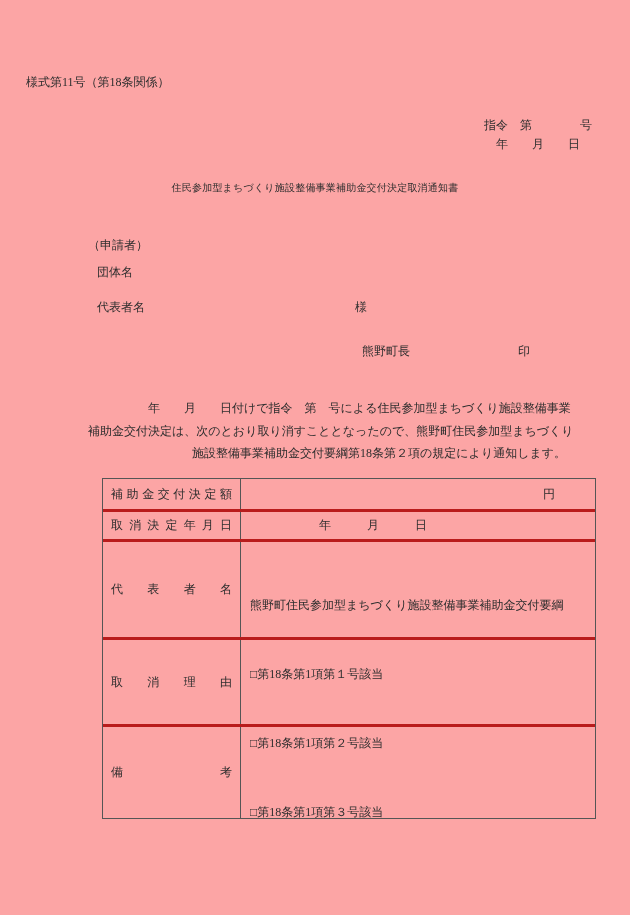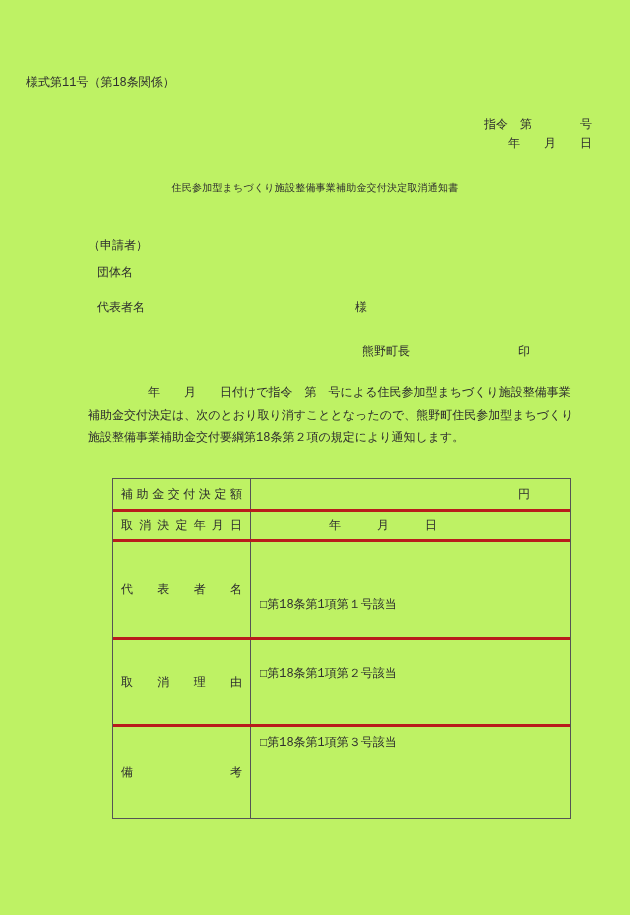--- a/index.html
+++ b/index.html
@@ -5,35 +5,35 @@
   html, body {
     margin: 0;
     padding: 0;
     background: #e8e8e8;
   }
   .page {
     position: relative;
     width: 630px;
     height: 915px;
     margin: 0 auto;
-    background: #bef264;
+    background: #fca5a5;
     color: #2e2e2e;
-    font-family: Liberation Mono, monospace;
+    font-family: Liberation Serif, serif;
     font-size: 12px;
     overflow: hidden;
   }
   .abs { position: absolute; white-space: pre; }
 
   .form-number { left: 26px; top: 74px; }
 
   .directive {
     position: absolute;
     right: 38px;
     top: 116px;
-    text-align: right;
+    text-align: center;
     line-height: 19px;
   }
 
   .doc-title {
     position: absolute;
     left: 0;
     top: 181px;
     width: 100%;
     text-align: center;
     font-size: 10px;
@@ -43,31 +43,32 @@
   .applicant-label { left: 88px;  top: 237px; text-align: center; }
   .group-name      { left: 97px;  top: 264px; }
   .rep-name        { left: 97px;  top: 299px; }
   .honorific       { left: 355px; top: 299px; }
   .mayor           { left: 362px; top: 343px; }
   .seal            { left: 518px; top: 343px; }
 
   .body-text {
     position: absolute;
     left: 88px;
-    top: 382px;
+    top: 397px;
     width: 478px;
     line-height: 22.5px;
+    text-align: right;
   }
   .body-text div { white-space: pre; }
 
   .ctable {
     position: absolute;
-    left: 112px;
+    left: 102px;
     top: 478px;
-    width: 459px;
+    width: 494px;
     border: 1px solid #555;
     box-sizing: border-box;
   }
   .trow {
     display: flex;
     box-sizing: border-box;
     border-top: 3px solid #b91c1c;
   }
   .trow:first-child { border-top: none; }
   .tlabel {
@@ -151,20 +152,21 @@
         <span>取消決定年月日</span>
       </div>
       <div class="tvalue date">年　　　月　　　日</div>
     </div>
 
     <div class="trow r3">
       <div class="tlabel">
         <span>代表者名</span>
       </div>
       <div class="tvalue multiline">
+        <div class="opt-line">熊野町住民参加型まちづくり施設整備事業補助金交付要綱</div>
         <div class="opt-line"><span class="cb">□</span><span>第18条第1項第１号該当</span></div>
         <div class="opt-line"><span class="cb">□</span><span>第18条第1項第２号該当</span></div>
         <div class="opt-line"><span class="cb">□</span><span>第18条第1項第３号該当</span></div>
       </div>
     </div>
 
     <div class="trow r4">
       <div class="tlabel">
         <span>取消理由</span>
       </div>

